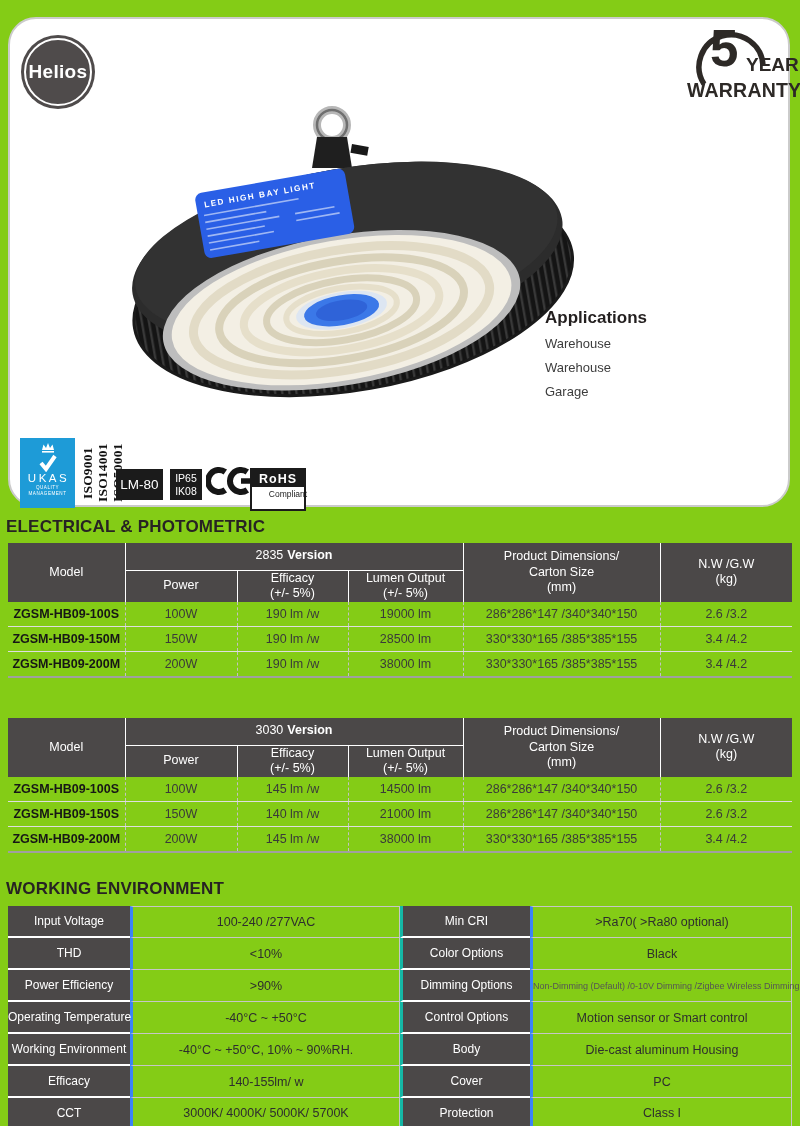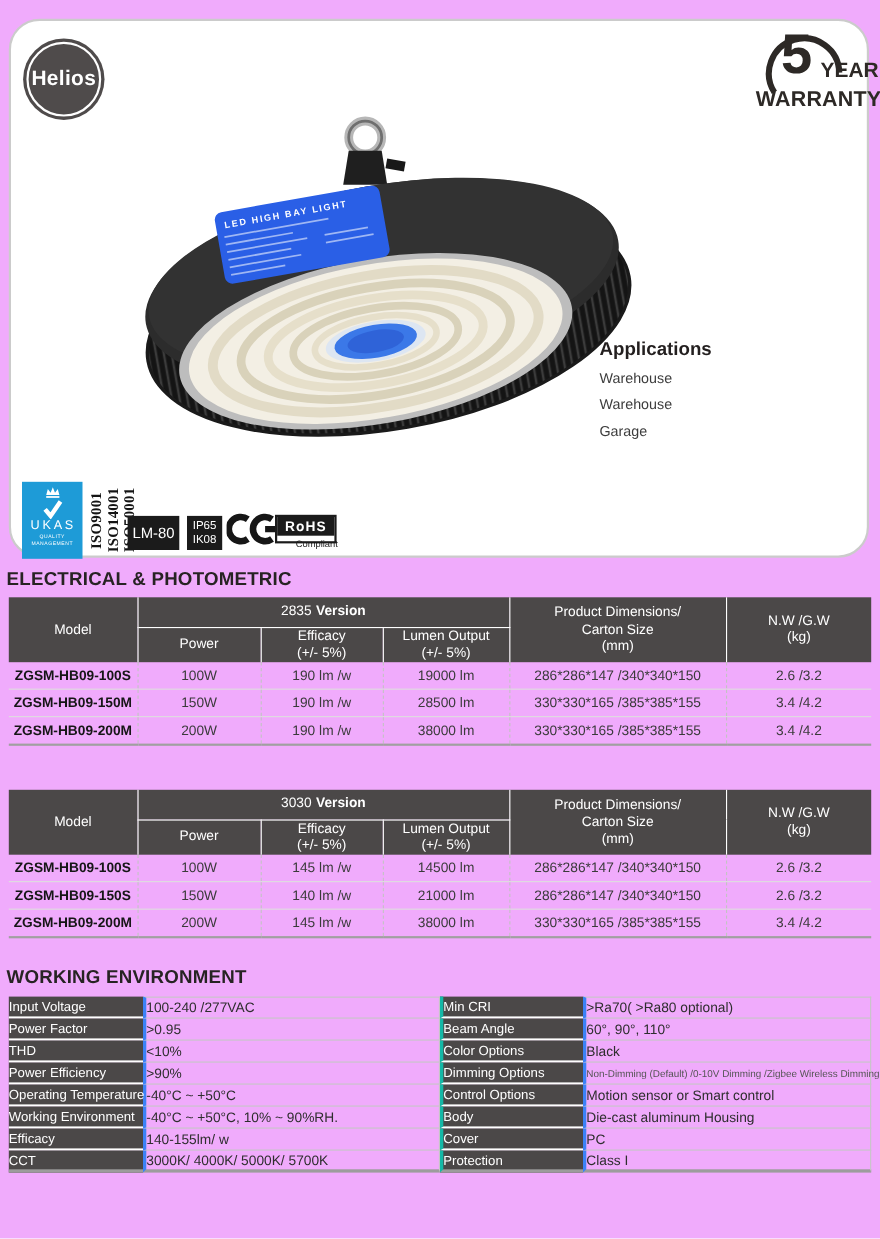--- a/index.html
+++ b/index.html
@@ -1,16 +1,16 @@
 <!DOCTYPE html>
 <html><head>
 <meta charset="utf-8">
 <style>
   html,body{margin:0;padding:0;background:#fff;}
-  #page{position:relative;width:800px;height:1126px;background:#f0abfc;overflow:hidden;
+  #page{position:relative;width:800px;height:1126px;background:#84cc16;overflow:hidden;
         font-family:"Liberation Sans",sans-serif;color:#2c2c2c;}
   
   .frame{position:absolute;left:8px;top:17px;width:778px;height:486px;
          border:2px solid #cbcbcb;border-radius:28px;background:#fff;}
   
   .logo{position:absolute;left:21px;top:35px;width:74px;height:74px;border-radius:50%;
         background:#4f4b4b;display:flex;align-items:center;justify-content:center;}
   .logo::before{content:"";position:absolute;inset:3px;border:2px solid #fff;border-radius:50%;}
   .logo span{color:#fff;font-size:19px;font-weight:bold;letter-spacing:.3px;}
   
@@ -31,21 +31,21 @@
   .isogroup{position:absolute;left:80px;top:437px;height:72px;display:flex;}
   .isogroup span{writing-mode:vertical-rl;transform:rotate(180deg);
         font-family:"Liberation Serif",serif;font-weight:bold;font-size:13.5px;
         color:#141414;width:15px;text-align:center;letter-spacing:.2px;}
   .lm80{position:absolute;left:116px;top:469px;width:47px;height:31px;background:#1b1b1b;color:#fff;
         display:flex;align-items:center;justify-content:center;font-size:13.5px;}
   .ip{position:absolute;left:170px;top:469px;width:32px;height:31px;background:#1b1b1b;color:#fff;
       display:flex;flex-direction:column;align-items:center;justify-content:center;
       font-size:10.5px;line-height:1.15;}
   .ce{position:absolute;left:206px;top:464px;width:50px;height:34px;}
-  .rohs{position:absolute;left:250px;top:468px;width:56px;height:26px;border:2px solid #1b1b1b;
+  .rohs{position:absolute;left:250px;top:468px;width:56px;height:43px;border:2px solid #1b1b1b;
         box-sizing:border-box;background:#fff;}
   .rohs .rt{background:#1b1b1b;color:#fff;height:17px;display:flex;align-items:center;justify-content:center;
         font-size:12.5px;font-weight:bold;letter-spacing:1px;}
   .rohs .rb{height:13px;display:flex;align-items:center;justify-content:center;
         font-size:8.5px;color:#1b1b1b;margin-left:20px;}
   
   .sec{position:absolute;left:6px;font-size:17px;font-weight:bold;color:#272323;letter-spacing:.2px;}
   
   .etable{position:absolute;left:8px;width:784px;border-collapse:collapse;table-layout:fixed;}
   .etable td{padding:0;}
@@ -55,21 +55,21 @@
   .version{border-bottom:1px solid #fff;}
   .version b{margin-left:4px;margin-top:32px;}
   .br{height:25px;}
   .br td{font-size:12.5px;color:#3a3a3a;text-align:center;
          border-right:1px dashed #c3c3c3;border-bottom:1px solid #dedede;}
   .br td:last-child{border-right:none;}
   .etable tr.last td{border-bottom:2px solid #a0a0a0;}
   .br td.model{font-weight:bold;color:#161616;}
   
   .wtable{position:absolute;left:8px;top:906px;width:784px;border-collapse:separate;border-spacing:0;table-layout:fixed;}
-  .wtable tr{height:20px;}
+  .wtable tr{height:32px;text-align:center;}
   .wtable td{padding:0;vertical-align:middle;}
   .wl{background:#4b4848;color:#fff;font-size:12px;padding-left:9px;white-space:nowrap;
       border-bottom:2px solid #fff;}
   .wl2{border-left:3px solid #14b8a6;}
   .wv{font-size:12.5px;color:#2e2e2e;padding-left:14px;border-left:3px solid #3b82f6;
       border-right:1px solid #c6c6c6;border-bottom:1px solid #c6c6c6;white-space:nowrap;}
   .wtable tr:first-child .wv{border-top:1px solid #c6c6c6;}
   .wtable tr:last-child td{border-bottom:3px solid #9c9c9c;}
   .wv.sm{font-size:9px;color:#555;}
 </style>
@@ -325,26 +325,20 @@
         <col style="width:262px">
       </colgroup>
     <tbody>
     <tr>
       <td class="wl">Input Voltage</td>
       <td class="wv">100-240 /277VAC</td>
       <td class="wl wl2">Min CRI</td>
       <td class="wv">&gt;Ra70( &gt;Ra80 optional)</td>
     </tr>
     <tr>
-      <td class="wl">Power Factor</td>
-      <td class="wv">&gt;0.95</td>
-      <td class="wl wl2">Beam Angle</td>
-      <td class="wv">60°, 90°, 110°</td>
-    </tr>
-    <tr>
       <td class="wl">THD</td>
       <td class="wv">&lt;10%</td>
       <td class="wl wl2">Color Options</td>
       <td class="wv">Black</td>
     </tr>
     <tr>
       <td class="wl">Power Efficiency</td>
       <td class="wv">&gt;90%</td>
       <td class="wl wl2">Dimming Options</td>
       <td class="wv sm">Non-Dimming (Default) /0-10V Dimming /Zigbee Wireless Dimming</td>

